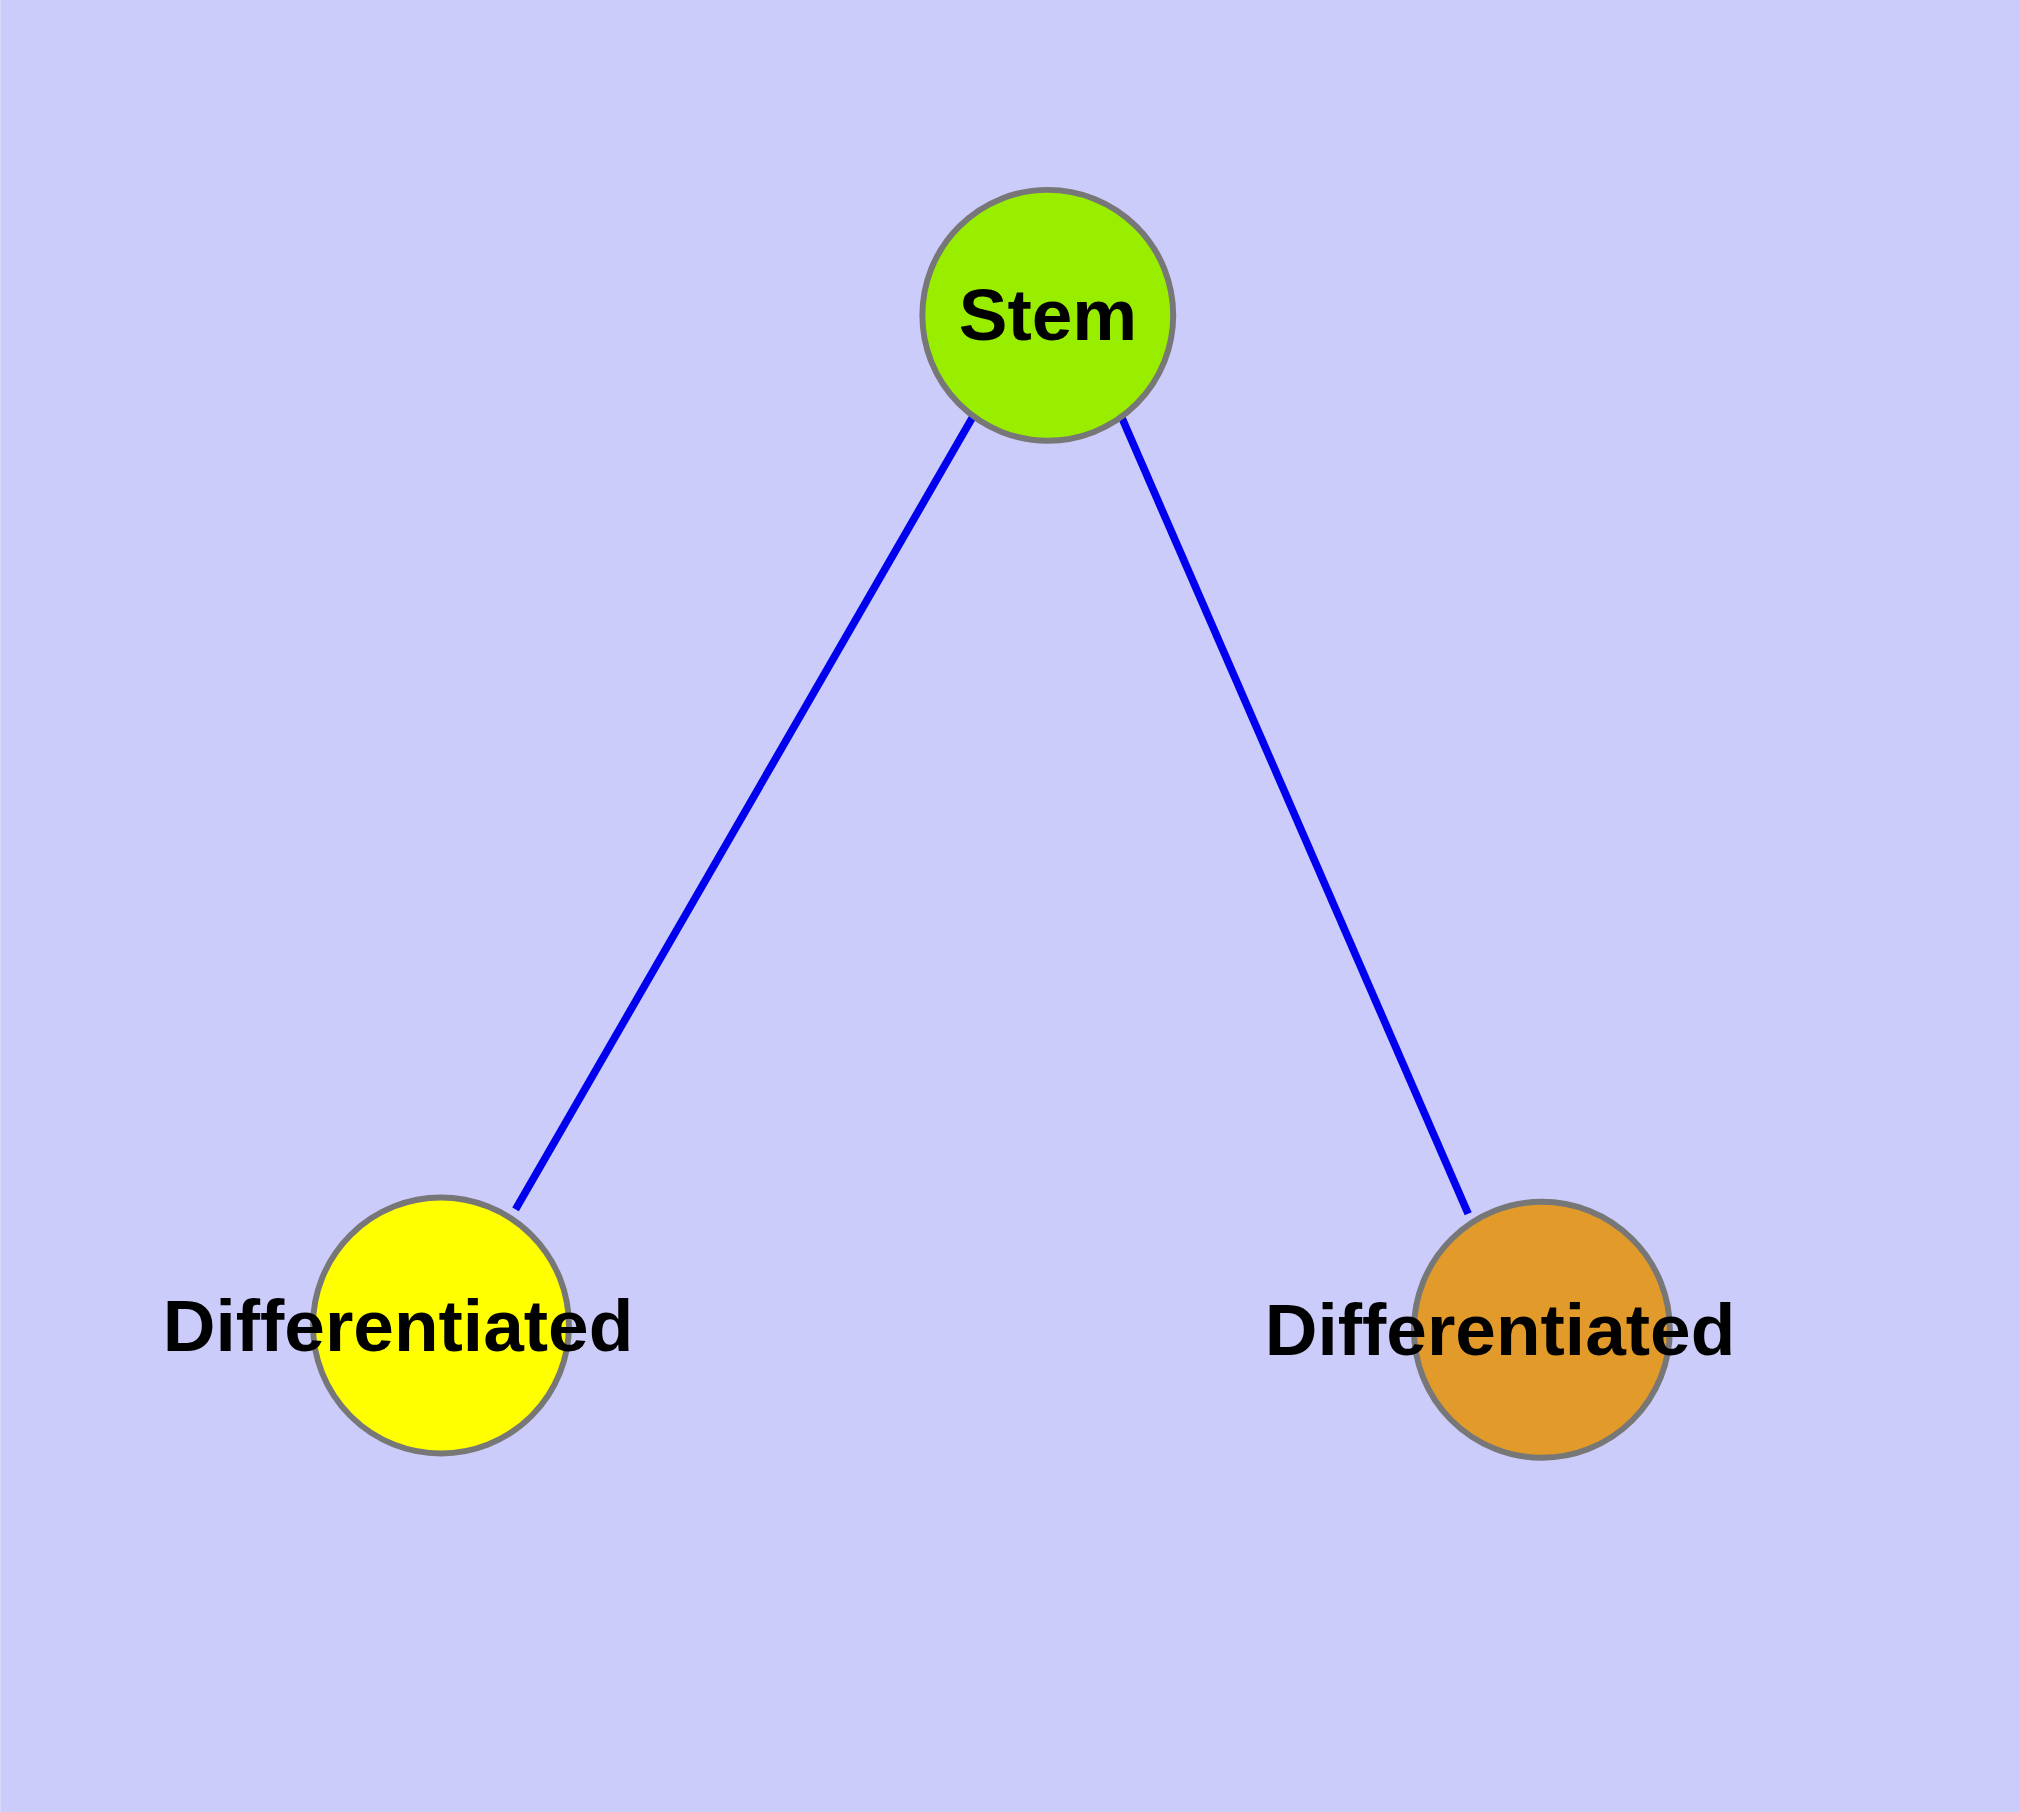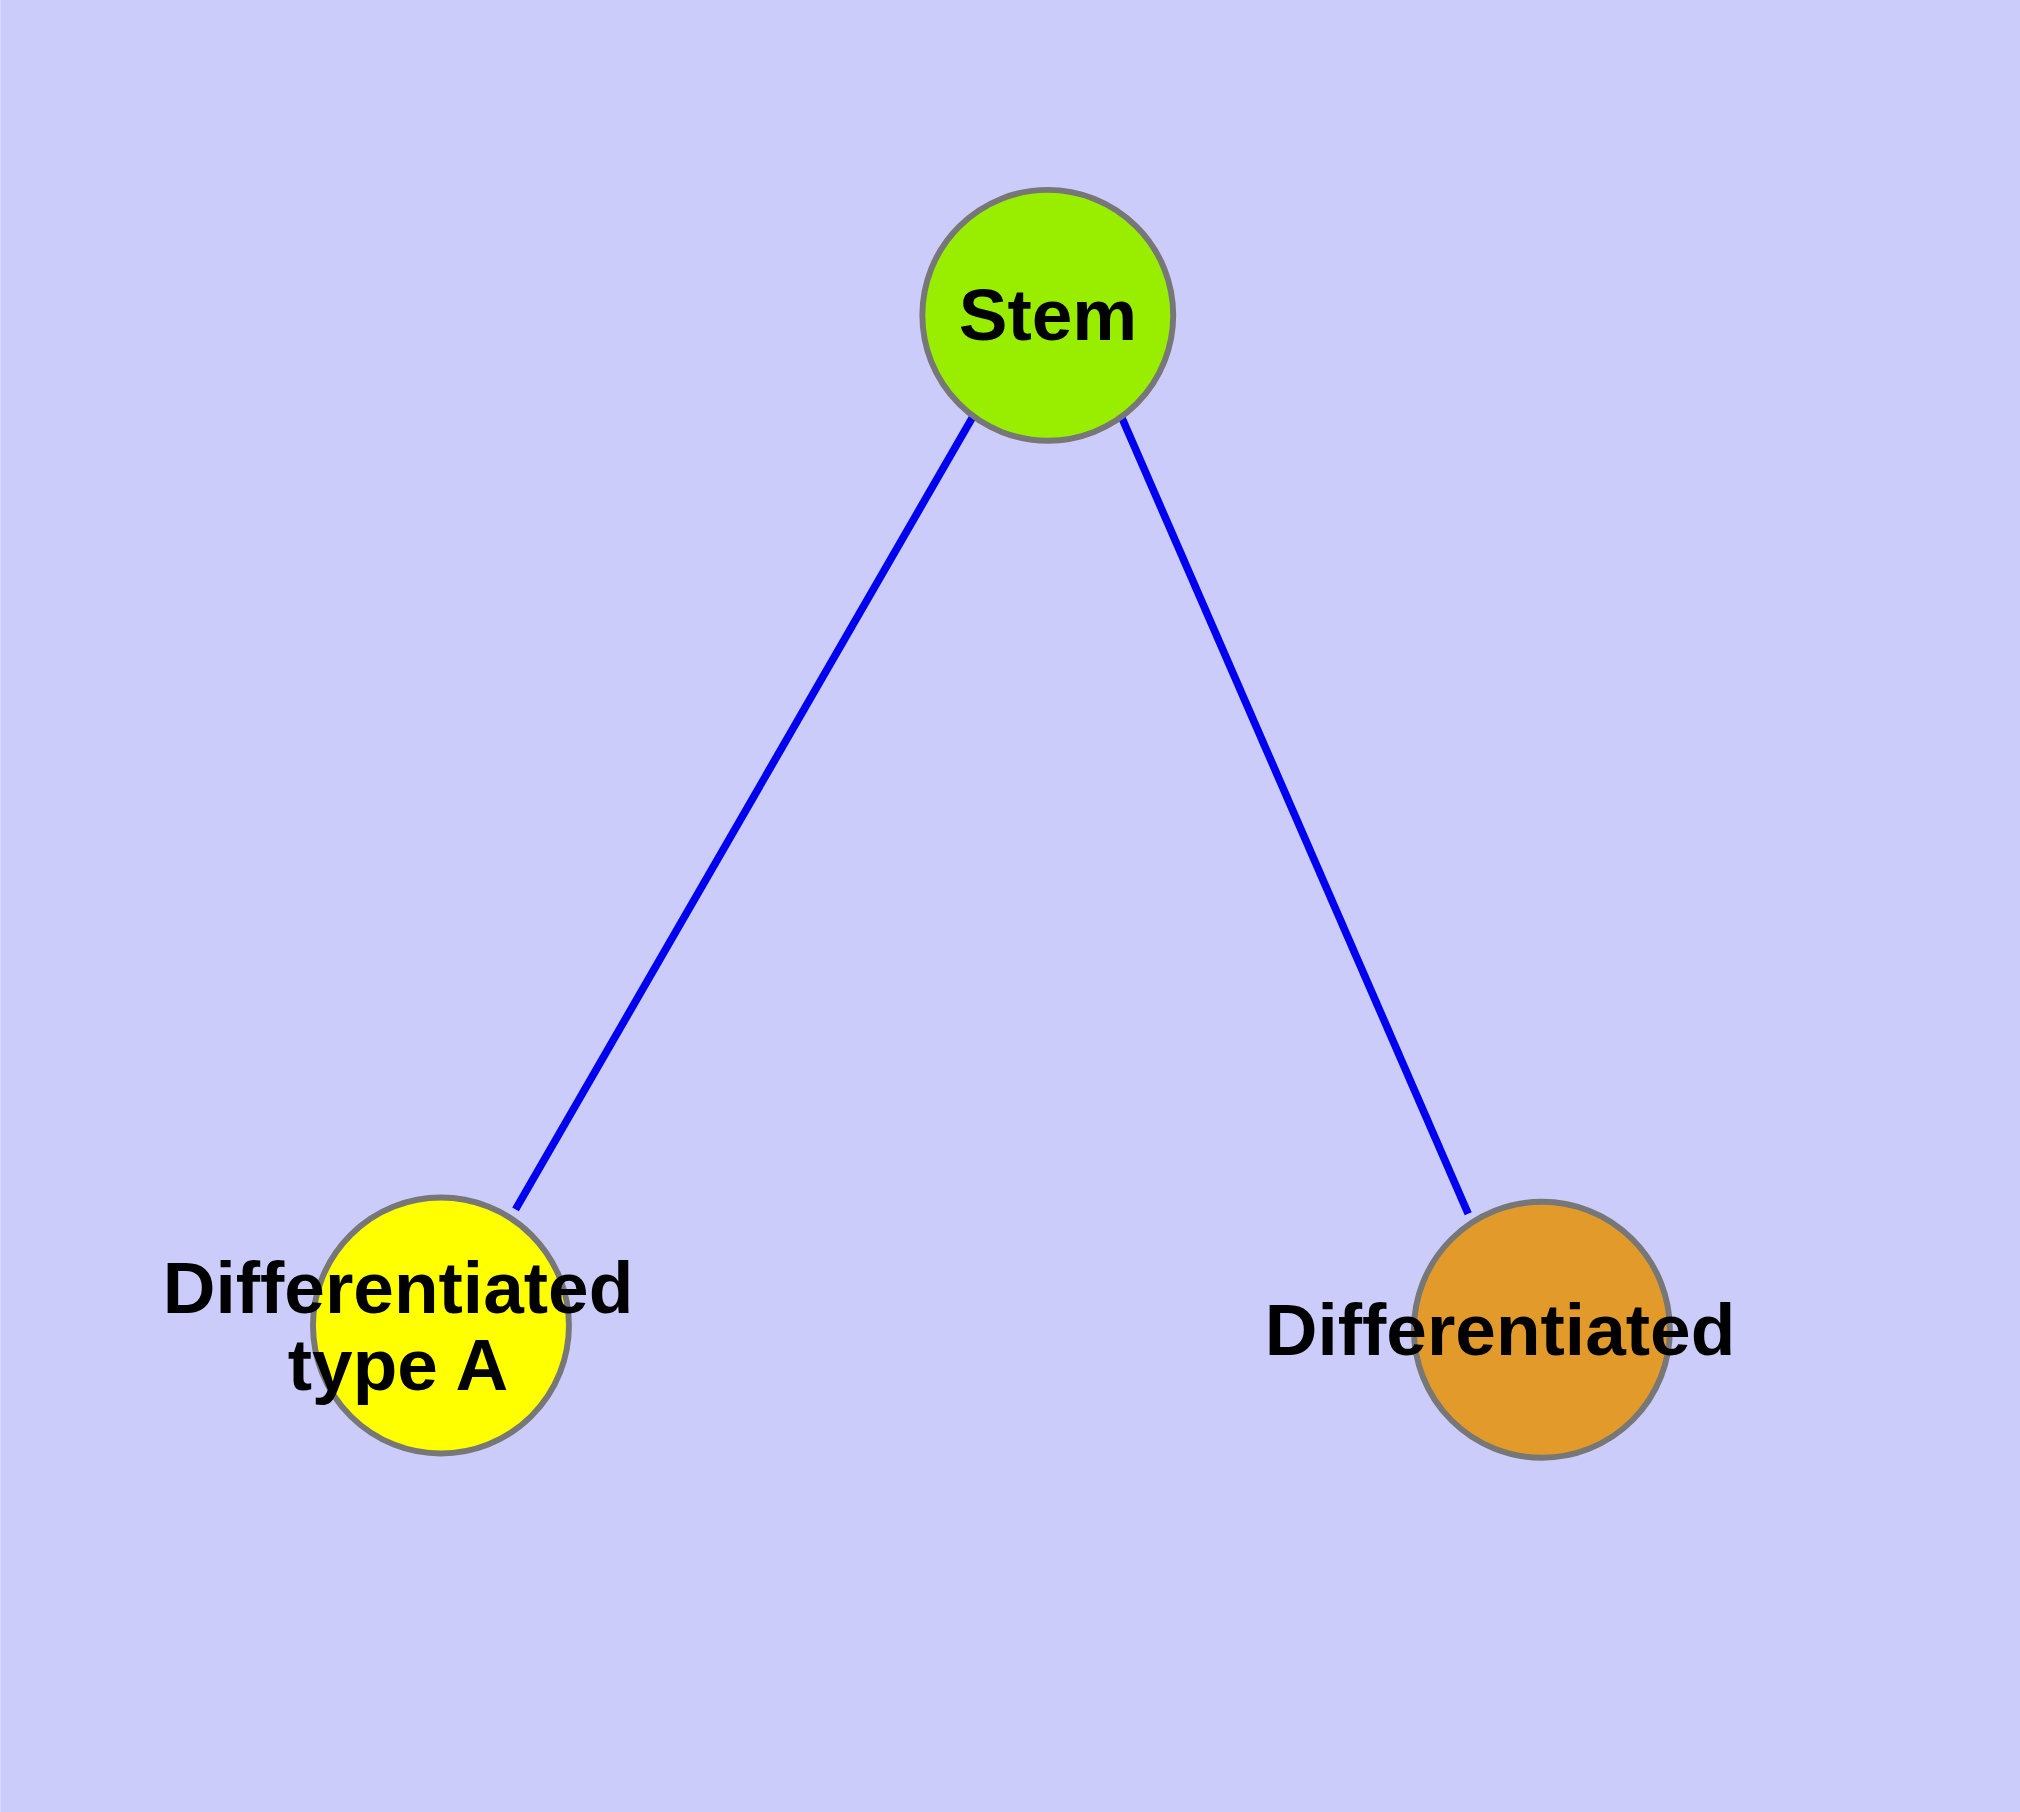--- a/index.html
+++ b/index.html
@@ -74,18 +74,18 @@
 
     <g>
       <circle id="node-0" cx="1236" cy="372" r="148" fill="#99ee00" stroke="#777777" stroke-width="7"></circle>
       <circle id="node-1" cx="520" cy="1564" r="151" fill="#ffff00" stroke="#777777" stroke-width="7"></circle>
       <circle id="node-2" cx="1819" cy="1569" r="151" fill="#e29b2a" stroke="#777777" stroke-width="7"></circle>
     </g>
   </svg>
 
   <div class="node-label label-stem" style="left: 1048px; top: 315px; color: rgb(0, 0, 0);">Stem</div>
 
-  <div class="node-label label-type-a" style="left: 398px; top: 1326px; color: rgb(0, 0, 0);"><span>Differentiated</span><br><span>type A</span></div>
+  <div class="node-label label-type-a" style="left: 398px; top: 1326px; color: rgb(0, 0, 0);"><span>Differentiated</span><br></div>
 
   <div class="node-label label-type-b" style="left: 1500px; top: 1330px; color: rgb(0, 0, 0);"><span>Differentiated</span><br></div>
 
 </div>
 
 
 </body></html>

